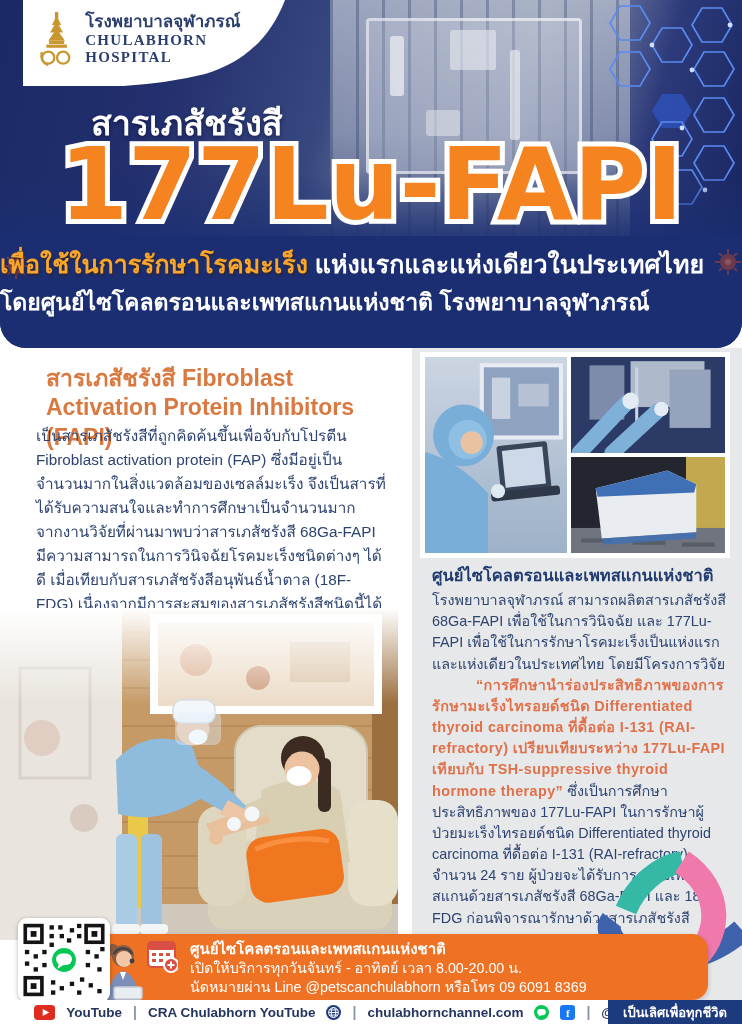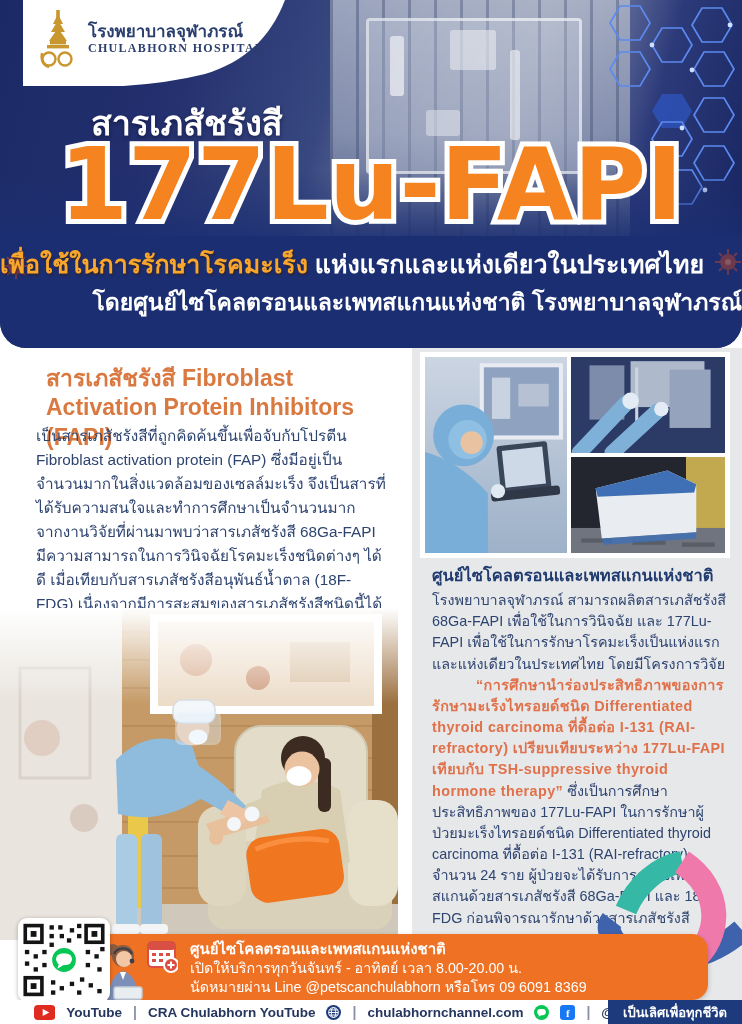--- a/index.html
+++ b/index.html
@@ -15,29 +15,29 @@
          opacity:.85;}
   .equip .stripes{position:absolute;inset:0;background:repeating-linear-gradient(90deg,rgba(40,55,95,.35) 0 3px,transparent 3px 26px);}
   .equip .panel{position:absolute;left:36px;top:18px;width:210px;height:150px;border:3px solid rgba(255,255,255,.75);border-radius:4px;background:rgba(235,240,247,.25);}
   .equip .mod{position:absolute;background:rgba(255,255,255,.8);border-radius:3px;}
   .header-fade{left:0;top:170px;width:742px;height:100px;background:linear-gradient(180deg,rgba(27,46,114,0) 0%,#1b2e72 85%);}
   .header-band{left:0;top:236px;width:742px;height:112px;background:#1b2e72;}
 
   .logo-card{left:0;top:0;width:262px;height:86px;margin-left:23px;}
   .logo-inner{position:absolute;left:14px;top:8px;display:flex;align-items:center;gap:9px;}
   .logo-thai{font-size:17px;font-weight:bold;color:#2b3f6e;line-height:1.15;}
-  .logo-eng{font-family:"Liberation Serif","DejaVu Serif",serif;font-size:12px;font-weight:bold;letter-spacing:1.3px;color:#2b3f6e;}
+  .logo-eng{font-family:"Liberation Serif","DejaVu Serif",serif;font-size:15px;font-weight:bold;letter-spacing:1.3px;color:#2b3f6e;}
 
   .kicker{left:91px;top:96px;font-size:34px;font-weight:bold;color:#ffffff;text-shadow:0 2px 4px rgba(0,0,30,.45);}
   .big-title-svg{left:0;top:122px;width:742px;height:126px;}
 
   .subtitle1{left:0;top:244px;width:630px;text-align:center;font-size:25px;font-weight:bold;white-space:nowrap;}
   .subtitle1 .gold{color:#f9a62a;text-shadow:1px 2px 2px rgba(60,30,0,.55);}
   .subtitle1 .white{color:#ffffff;}
-  .subtitle2{left:0;top:284px;width:742px;text-align:right;font-size:23px;font-weight:bold;color:#ffffff;}
+  .subtitle2{left:0;top:284px;width:742px;text-align:left;font-size:23px;font-weight:bold;color:#ffffff;}
 
   
   .gray-panel{left:412px;top:348px;width:330px;height:652px;background:#e7e8ea;}
 
   .left-heading{left:46px;top:364px;width:336px;font-size:23px;font-weight:bold;color:#d97940;line-height:1.28;}
   .left-body{left:36px;top:424px;width:350px;font-size:15.3px;color:#2e4470;line-height:1.57;font-weight:500;}
 
   .photo-card{left:420px;top:352px;width:310px;height:206px;background:#ffffff;padding:5px;box-sizing:border-box;
               display:grid;grid-template-columns:142px 1fr;grid-template-rows:1fr 1fr;gap:4px;}
   .photo-card .cellA{grid-row:1 / span 2;}

